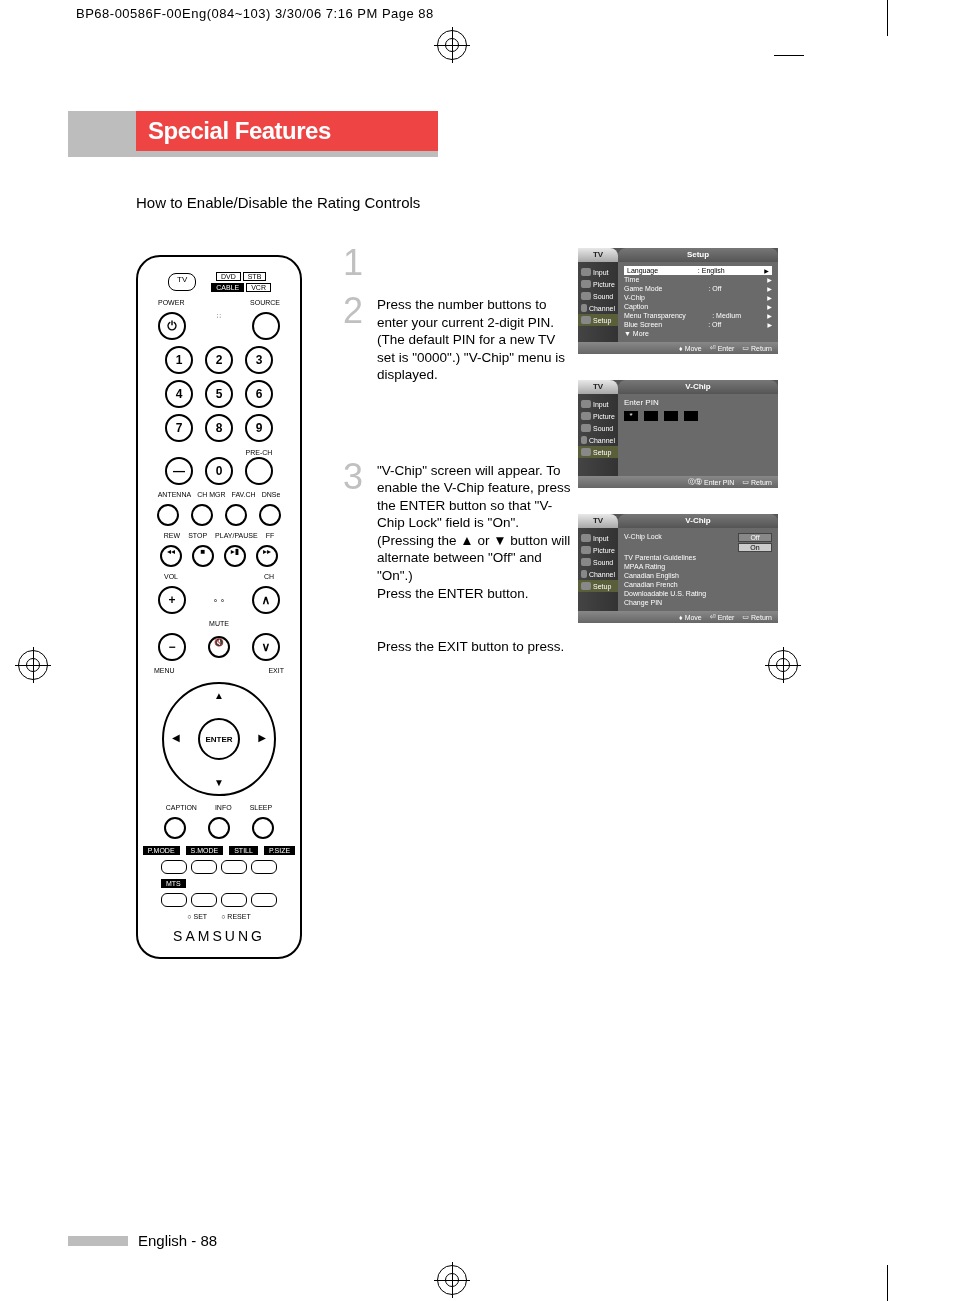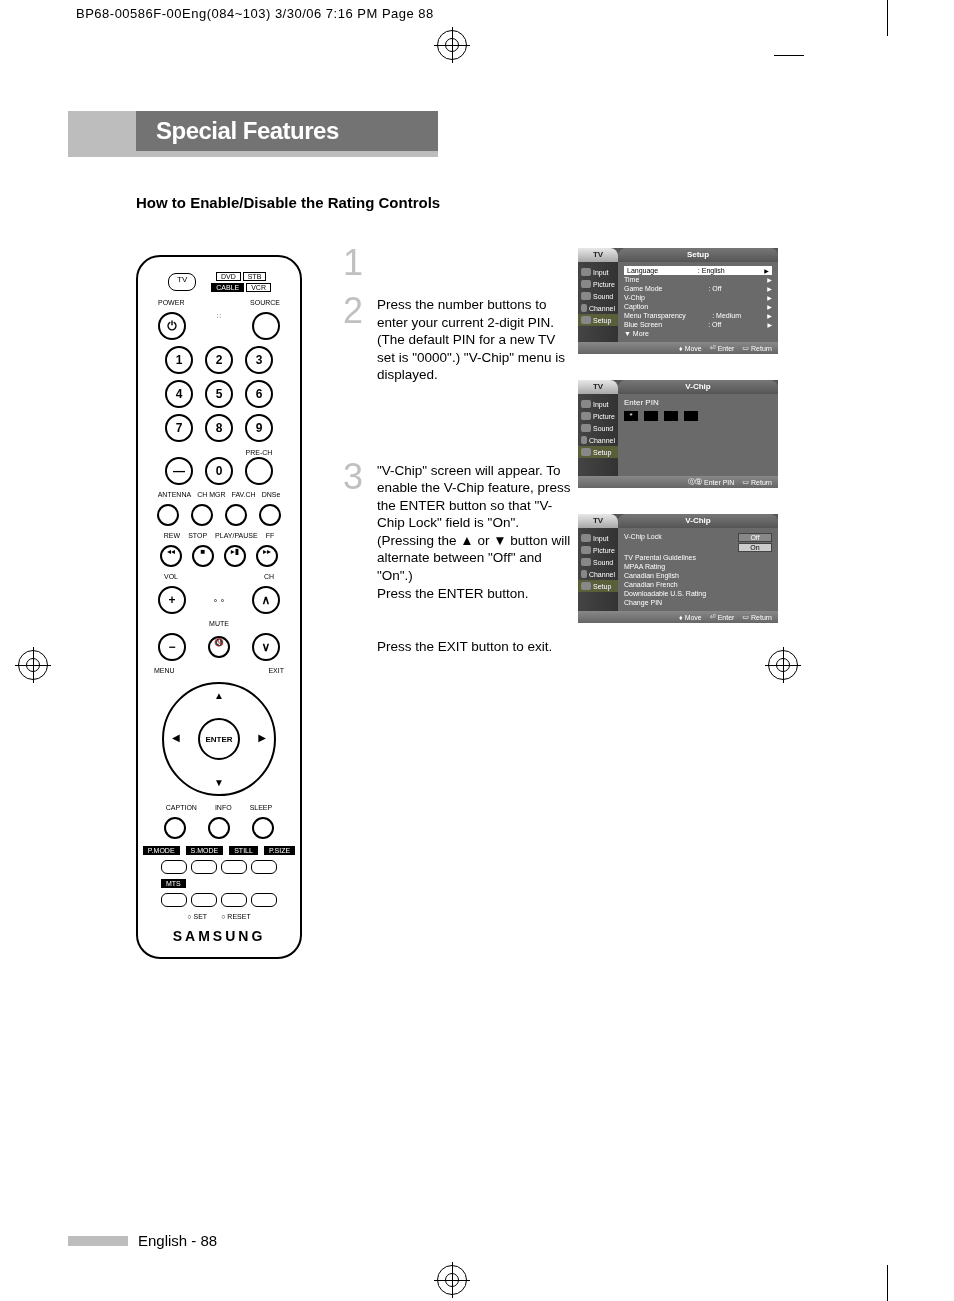--- a/index.html
+++ b/index.html
@@ -11,38 +11,38 @@
 .reg-bottom{position:absolute;bottom:6px;left:437px;width:30px;height:30px}
 .reg-outer{border:1px solid #000;border-radius:50%;width:28px;height:28px;position:relative}
 .reg-inner{position:absolute;top:7px;left:7px;width:12px;height:12px;border:1px solid #000;border-radius:50%}
 .reg-h{position:absolute;top:14px;left:-4px;width:36px;border-top:1px solid #000}
 .reg-v{position:absolute;left:14px;top:-4px;height:36px;border-left:1px solid #000}
 .trim-top{position:absolute;top:0;left:887px;width:0;height:36px;border-left:1px solid #000}
 .trim-right{position:absolute;top:55px;right:0;height:0;width:30px;border-top:1px solid #000}
 .trim-bottom{position:absolute;bottom:0;left:887px;width:0;height:36px;border-left:1px solid #000}
 .title-bar{position:absolute;top:111px;left:68px;width:370px;height:40px;display:flex}
 .title-gray{width:68px;background:#bdbdbd}
-.title-black{flex:1;background:#737373;color:#fff;display:flex;align-items:center;padding-left:20px;font-weight:bold;font-size:24px;letter-spacing:-.5px}
+.title-black{flex:1;background:#ef4444;color:#fff;display:flex;align-items:center;padding-left:12px;font-weight:bold;font-size:24px;letter-spacing:-.5px}
 .title-under{position:absolute;top:151px;left:68px;width:370px;height:6px;background:#bdbdbd}
-.subhead{position:absolute;top:194px;left:136px;font-weight:bold;font-size:15px}
+.subhead{position:absolute;top:194px;left:136px;font-weight:normal;font-size:15px}
 .remote{position:absolute;top:255px;left:136px;width:162px;height:700px;border:2px solid #000;border-radius:24px;background:#fff}
 .remote-inner{padding:8px;font-size:8px;text-align:center}
 .tv-oval{display:inline-block;border:1px solid #000;border-radius:8px;padding:1px 8px;font-size:8px;margin:2px}
 .box{display:inline-block;border:1px solid #000;background:#000;color:#fff;padding:0 4px;font-size:7px;margin:1px}
 .box.inv{background:#fff;color:#000}
 .row{display:flex;justify-content:center;gap:12px;margin:6px 0}
 .circ{width:24px;height:24px;border:2px solid #000;border-radius:50%;display:flex;align-items:center;justify-content:center;font-weight:bold;font-size:12px;background:#fff}
 .circ-sm{width:18px;height:18px;border:2px solid #000;border-radius:50%;background:#fff}
 .lbl{font-size:7px}
 .nav-outer{width:110px;height:110px;border:2px solid #000;border-radius:50%;margin:8px auto;position:relative}
 .nav-inner{position:absolute;top:34px;left:34px;width:38px;height:38px;border:2px solid #000;border-radius:50%;display:flex;align-items:center;justify-content:center;font-size:8px;font-weight:bold}
 .nav-arrow{position:absolute;font-size:10px}
 .pill-row{display:flex;justify-content:center;gap:4px;margin:4px 0}
 .pill{width:24px;height:12px;border:1px solid #000;border-radius:6px;background:#fff}
-.brand{font-weight:bold;font-size:14px;letter-spacing:3px;margin-top:8px}
+.brand{font-weight:normal;font-size:14px;letter-spacing:3px;margin-top:8px}
 .steps{position:absolute;top:248px;left:343px;width:232px;font-size:13.5px;line-height:1.3}
 .step{position:relative;margin-bottom:36px;padding-left:34px}
 .step-num{position:absolute;left:0;top:-8px;font-size:36px;color:#c0c0c0;font-weight:300}
 .osds{position:absolute;top:248px;left:578px;width:200px}
 .osd{width:200px;background:#555;font-size:8px;color:#fff;margin-bottom:26px;position:relative}
 .osd-tabs{display:flex;height:14px}
 .osd-tab-tv{width:40px;background:linear-gradient(#e8e8e8,#a8a8a8);color:#222;text-align:center;font-weight:bold;font-size:8px;line-height:14px;border-top-right-radius:8px}
 .osd-tab-title{flex:1;background:linear-gradient(#777,#555);text-align:center;font-weight:bold;font-size:8px;line-height:14px;border-top-left-radius:8px;border-top-right-radius:8px}
 .osd-body{display:flex}
 .osd-side{width:40px;background:linear-gradient(90deg,#444,#333);padding:4px 0}
@@ -244,21 +244,21 @@
     </div>
     <div class="step" style="margin-top:48px">
       <div class="step-num">2</div>
       <div style="white-space:pre-line">Press the number buttons to enter your current 2-digit PIN. (The default PIN for a new TV set is "0000".) "V-Chip" menu is displayed.</div>
     </div>
     <div class="step" style="margin-top:78px">
       <div class="step-num">3</div>
       <div style="white-space:pre-line">"V-Chip" screen will appear. To enable the V-Chip feature, press the ENTER button so that "V-Chip Lock" field is "On". (Pressing the ▲ or ▼ button will alternate between "Off" and "On".)
 Press the ENTER button.</div>
     </div>
-    <div style="padding-left:34px;margin-top:8px">Press the EXIT button to exit.</div>
+    <div style="padding-left:34px;margin-top:8px">Press the EXIT button to press.</div>
   </div>
 
   <div class="osds">
 
     <div class="osd">
       <div class="osd-tabs">
           <div class="osd-tab-tv">TV</div>
           <div class="osd-tab-title">Setup</div>
         </div>
       <div class="osd-body">

